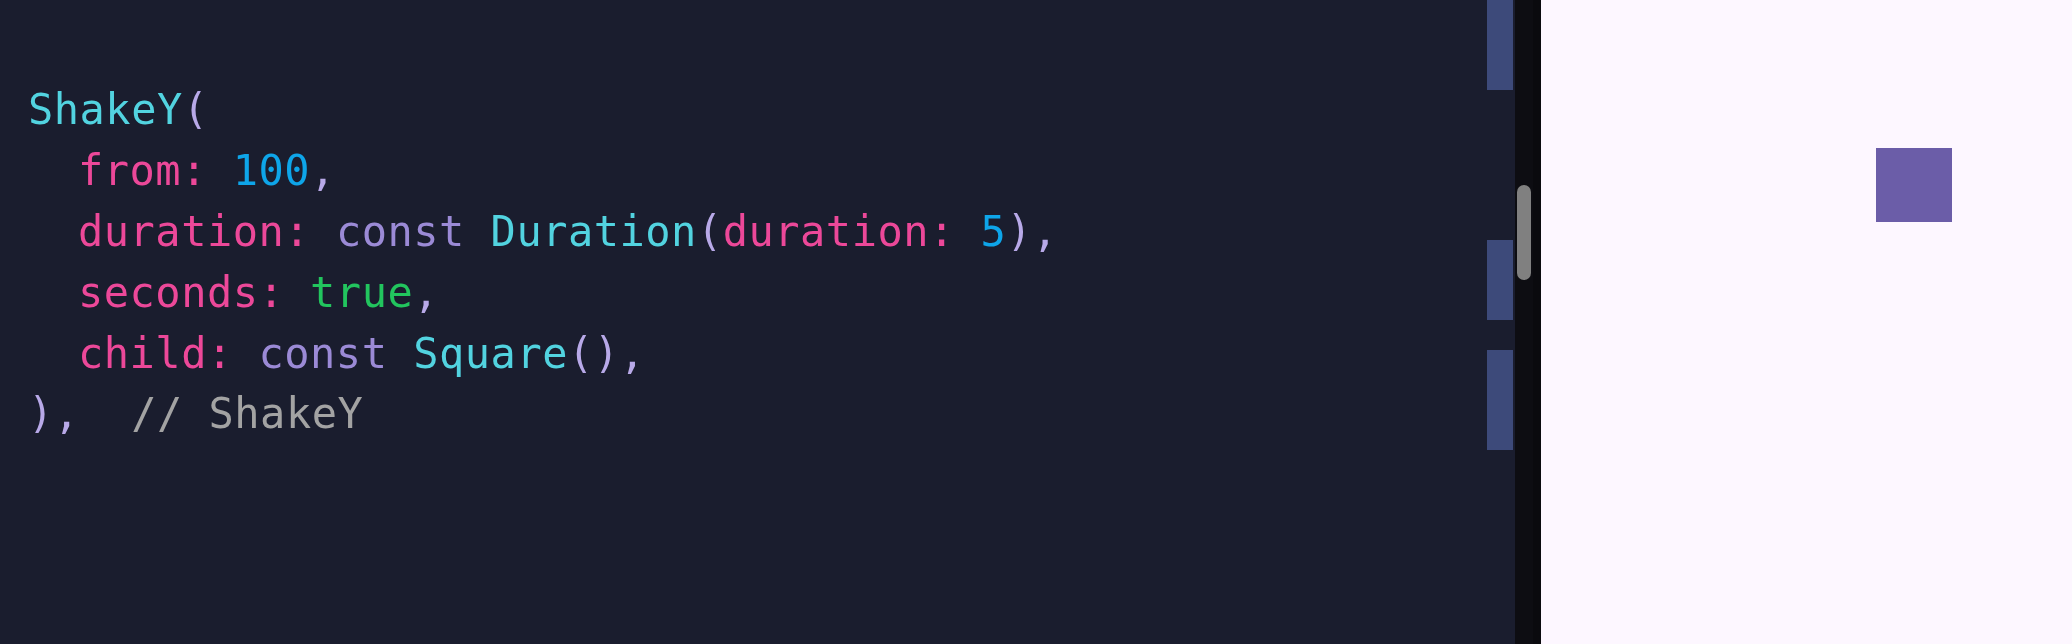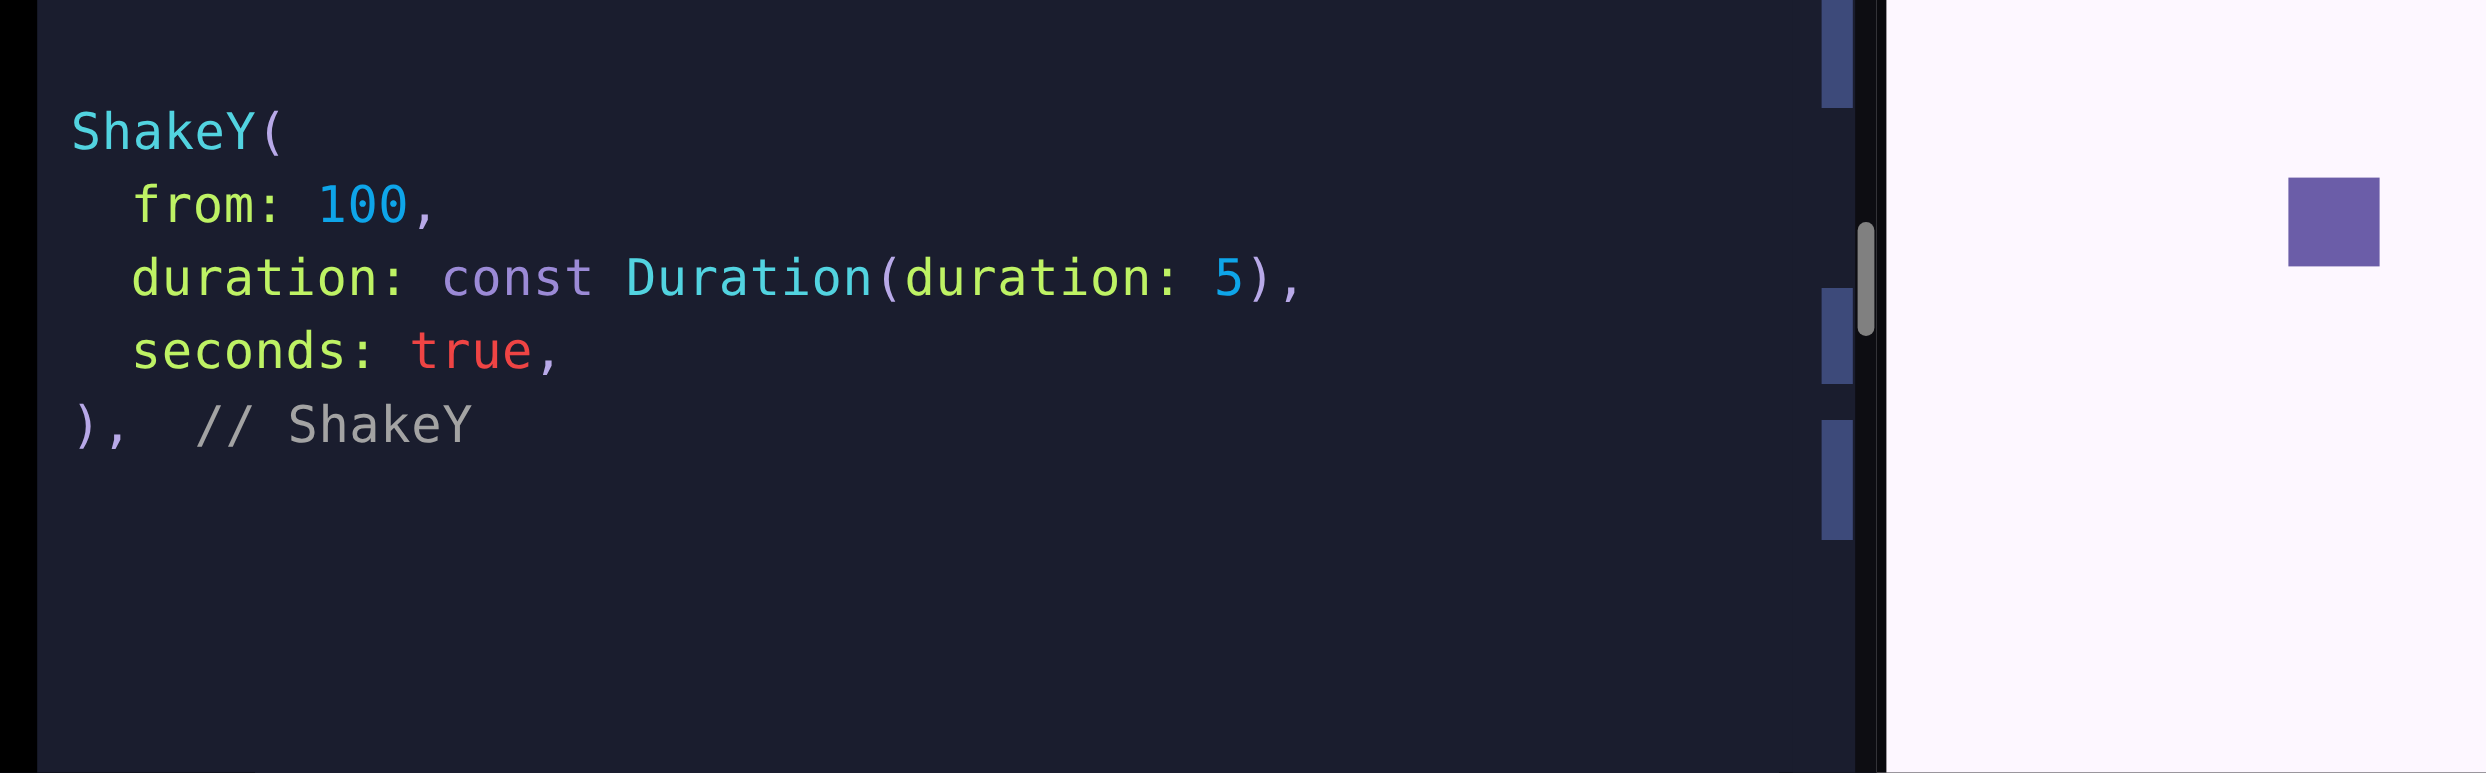--- a/index.html
+++ b/index.html
@@ -11,21 +11,20 @@
     }
 
     .editor {
       flex: 0 0 74%;
       background: #1a1d2e;
       position: relative;
       padding: 80px 0 0 28px;
       font-size: 42px;
       line-height: 1.45;
       letter-spacing: 0.5px;
-      margin-left: 31px;
     }
 
     .minimap-area {
       position: absolute;
       right: 0;
       top: 0;
       bottom: 0;
       width: 70px;
       background: #1a1d2e;
     }
@@ -84,38 +83,39 @@
       width: 76px;
       height: 74px;
       background: #6b5da8;
     }
 
     .code-line { white-space: pre; }
     .indent1 { padding-left: 50px; }
 
     .tok-class { color: #52d3e0; }
     .tok-punct { color: #b8a9e8; }
-    .tok-param { color: #bef264; }
+    .tok-param { color: #ec4899; }
     .tok-keyword { color: #9b8ad6; }
     .tok-number { color: #0ea5e9; }
-    .tok-bool { color: #ef4444; text-align: center; }
+    .tok-bool { color: #22c55e; text-align: center; }
     .tok-comment { color: #a3a3a3; }
   </style>
 </head>
 <body>
 
 <div class="editor">
   <div class="code-line"><span class="tok-class">ShakeY</span><span class="tok-punct">(</span></div>
 
   <div class="code-line indent1"><span class="tok-param">from: </span><span class="tok-number">100</span><span class="tok-punct">,</span></div>
 
   <div class="code-line indent1"><span class="tok-param">duration: </span><span class="tok-keyword">const</span><span> </span><span class="tok-class">Duration</span><span class="tok-punct">(</span><span class="tok-param">duration: </span><span class="tok-number">5</span><span class="tok-punct">)</span><span class="tok-punct">,</span></div>
 
   <div class="code-line indent1"><span class="tok-param">seconds: </span><span class="tok-bool">true</span><span class="tok-punct">,</span></div>
 
+  <div class="code-line indent1"><span class="tok-param">child: </span><span class="tok-keyword">const</span><span> </span><span class="tok-class">Square</span><span class="tok-punct">()</span><span class="tok-punct">,</span></div>
 
   <div class="code-line"><span class="tok-punct">)</span><span class="tok-punct">,</span><span>  </span><span class="tok-comment">// ShakeY</span></div>
 
   <div class="minimap-area">
     <div class="minimap-block-1"></div>
     <div class="minimap-block-2"></div>
     <div class="minimap-block-3"></div>
     <div class="scrollbar-track">
       <div class="scrollbar-thumb"></div>
     </div>

